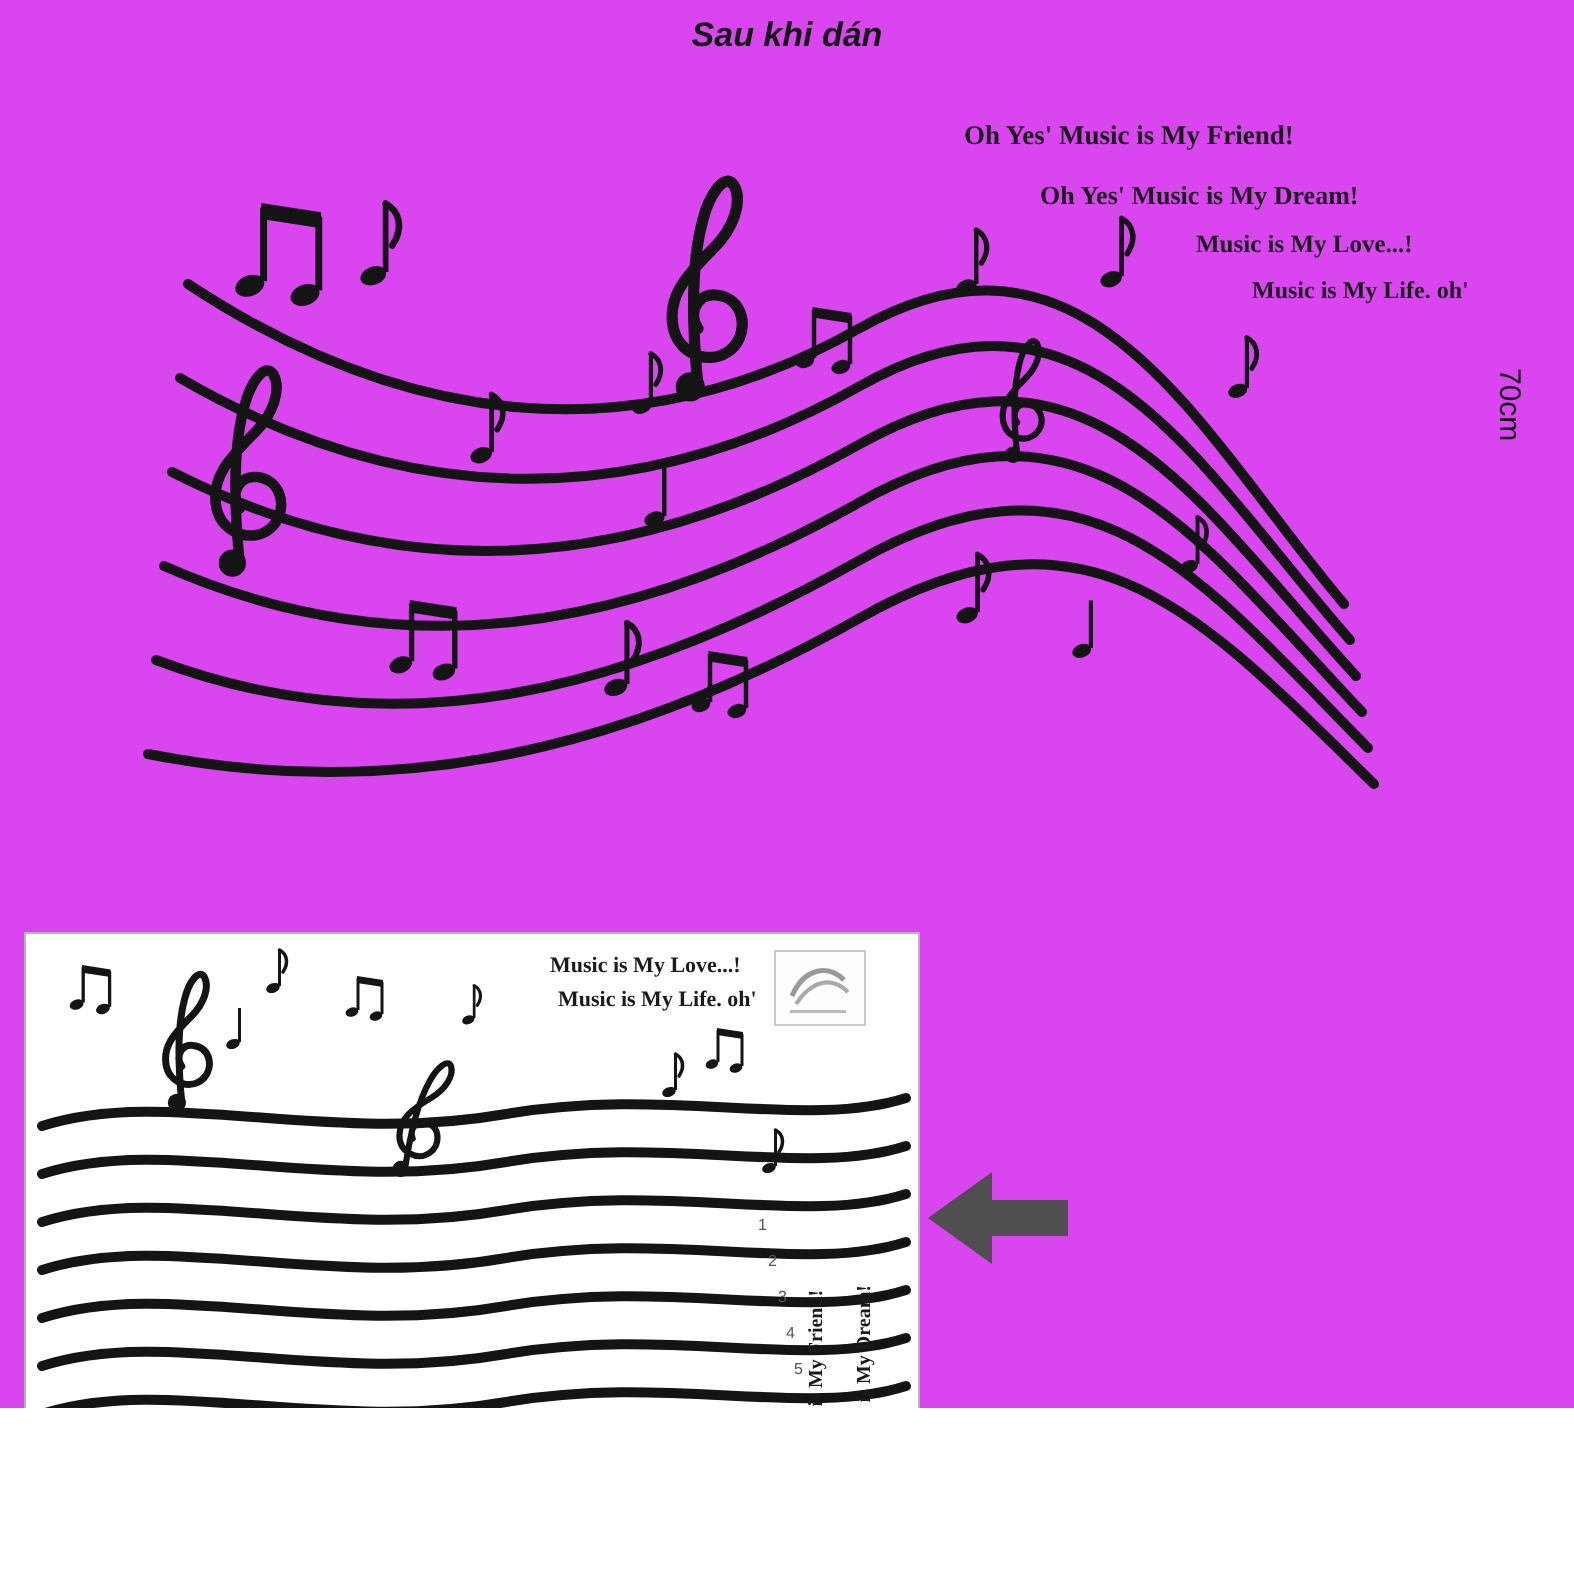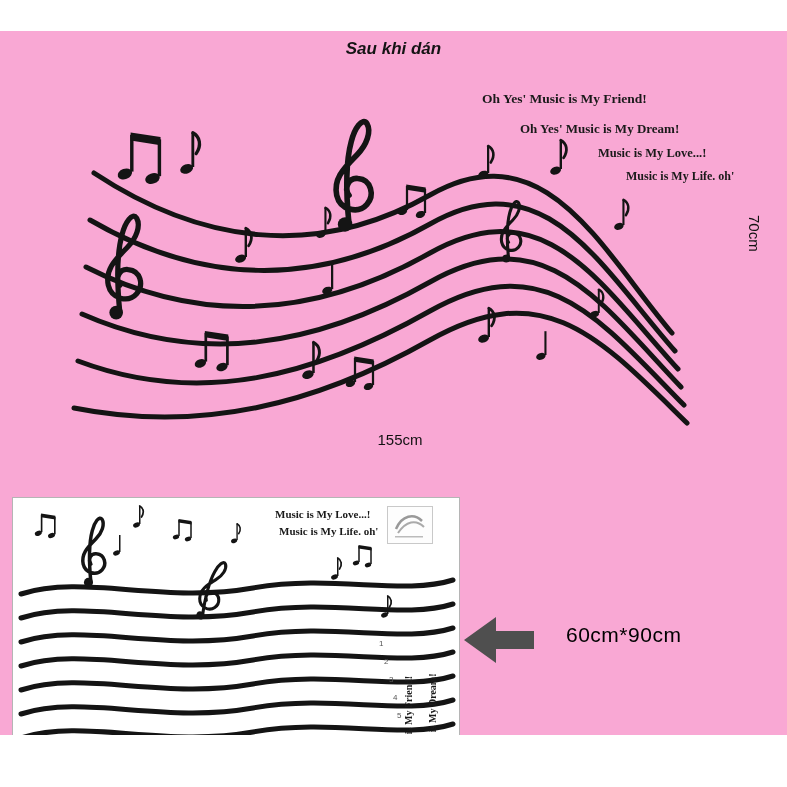--- a/index.html
+++ b/index.html
@@ -1,17 +1,17 @@
 <!DOCTYPE html>
 <html><head>
 <meta charset="utf-8">
 <style>
   html,body{margin:0;padding:0;background:#ffffff;}
-  .page{position:relative;width:787px;height:704px;background:#f9a8d4;overflow:hidden;
-        font-family:"Liberation Sans",sans-serif;color:#141414;margin-top:31px;}
+  .page{position:relative;width:787px;height:704px;background:#d946ef;overflow:hidden;
+        font-family:"Liberation Sans",sans-serif;color:#141414;}
 
   .title{position:absolute;left:0;top:8px;width:787px;text-align:center;
          font-size:17px;font-weight:bold;font-style:italic;}
 
   .decal{position:absolute;left:30px;top:46px;width:700px;height:356px;}
   .decal svg{position:absolute;left:0;top:0;}
 
   .dtext{position:absolute;white-space:nowrap;font-family:"Liberation Serif",serif;
          font-weight:600;color:#1a1a1a;}
   .t1{left:452px;top:14px;font-size:13.5px;}
@@ -113,21 +113,20 @@
       <use href="#n8" transform="translate(560,210) scale(0.65)"></use>
     </svg>
 
     <div class="dtext t1">Oh Yes' Music is My Friend!</div>
     <div class="dtext t2">Oh Yes' Music is My Dream!</div>
     <div class="dtext t3">Music is My Love...!</div>
     <div class="dtext t4">Music is My Life. oh'</div>
   </div>
 
   <div class="dim-h">70cm</div>
-  <div class="dim-w">155cm</div>
 
   <div class="package">
     <svg class="sheet" width="446" height="308" viewBox="0 0 446 308">
       <g stroke="#141414" stroke-width="5" fill="none" stroke-linecap="round">
         <path d="M 8 96  C 70 76  150 106 240 90  C 320 76  390 98  440 82"></path>
         <path d="M 8 120 C 70 100 150 130 240 114 C 320 100 390 122 440 106"></path>
         <path d="M 8 144 C 70 124 150 154 240 138 C 320 124 390 146 440 130"></path>
         <path d="M 8 168 C 70 148 150 178 240 162 C 320 148 390 170 440 154"></path>
         <path d="M 8 192 C 70 172 150 202 240 186 C 320 172 390 194 440 178"></path>
         <path d="M 8 216 C 70 196 150 226 240 210 C 320 196 390 218 440 202"></path>
@@ -171,15 +170,14 @@
         <path d="M 10 26 C 18 14 28 12 36 20" stroke="#aaa" stroke-width="2" fill="none"></path>
         <rect x="7" y="29" width="28" height="1.5" fill="#bbb"></rect>
       </svg>
     </div>
   </div>
 
   <svg class="arrow" width="70" height="46" viewBox="0 0 70 46">
     <polygon points="0,23 32,0 32,14 70,14 70,32 32,32 32,46" fill="#4f4f4f"></polygon>
   </svg>
 
-  <div class="size-label">60cm*90cm</div>
 
 </div>
 
 </body></html>

